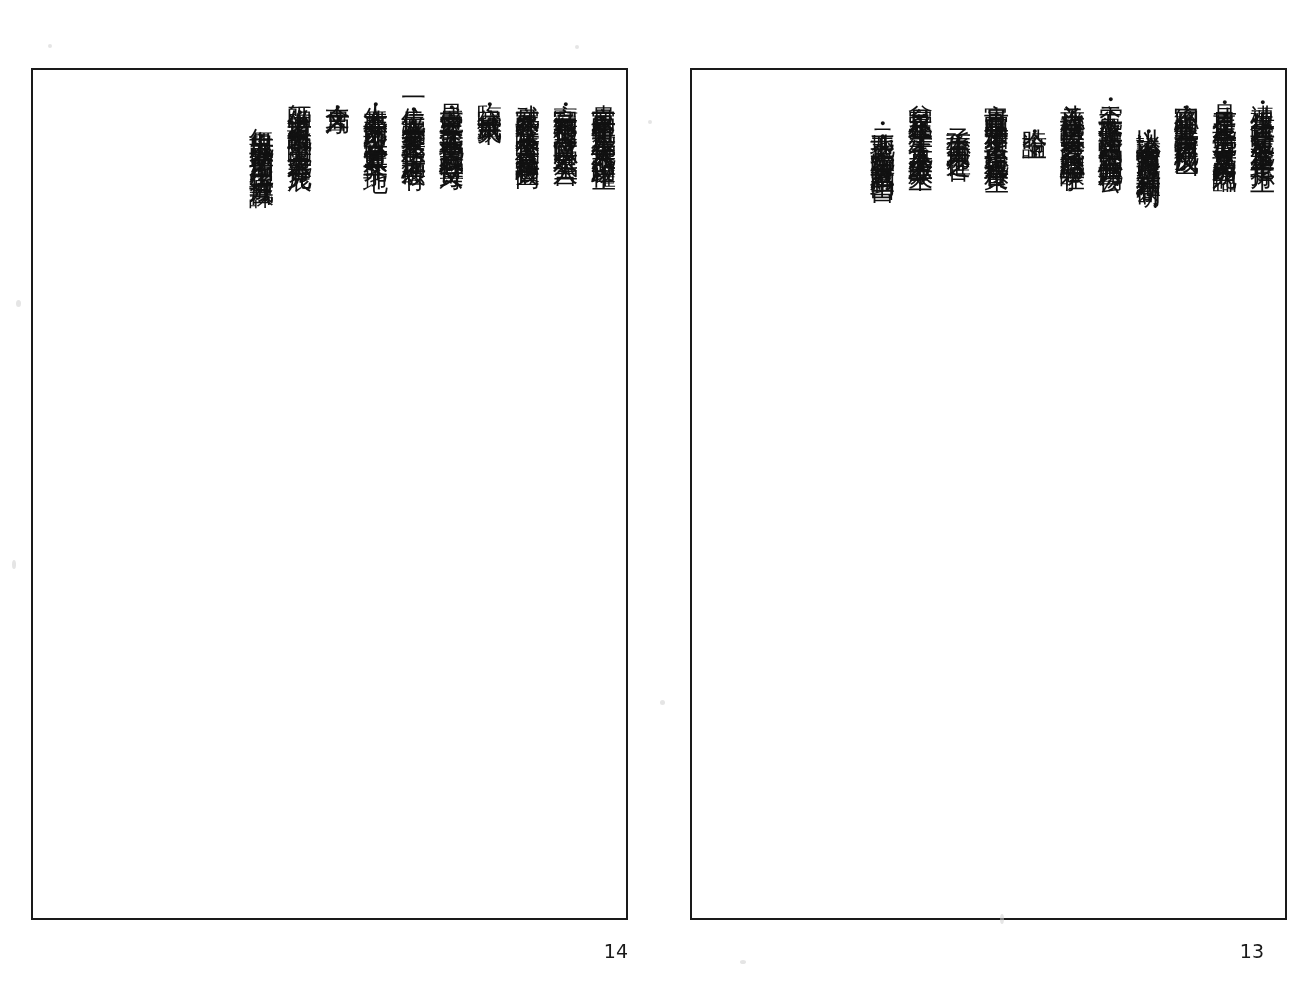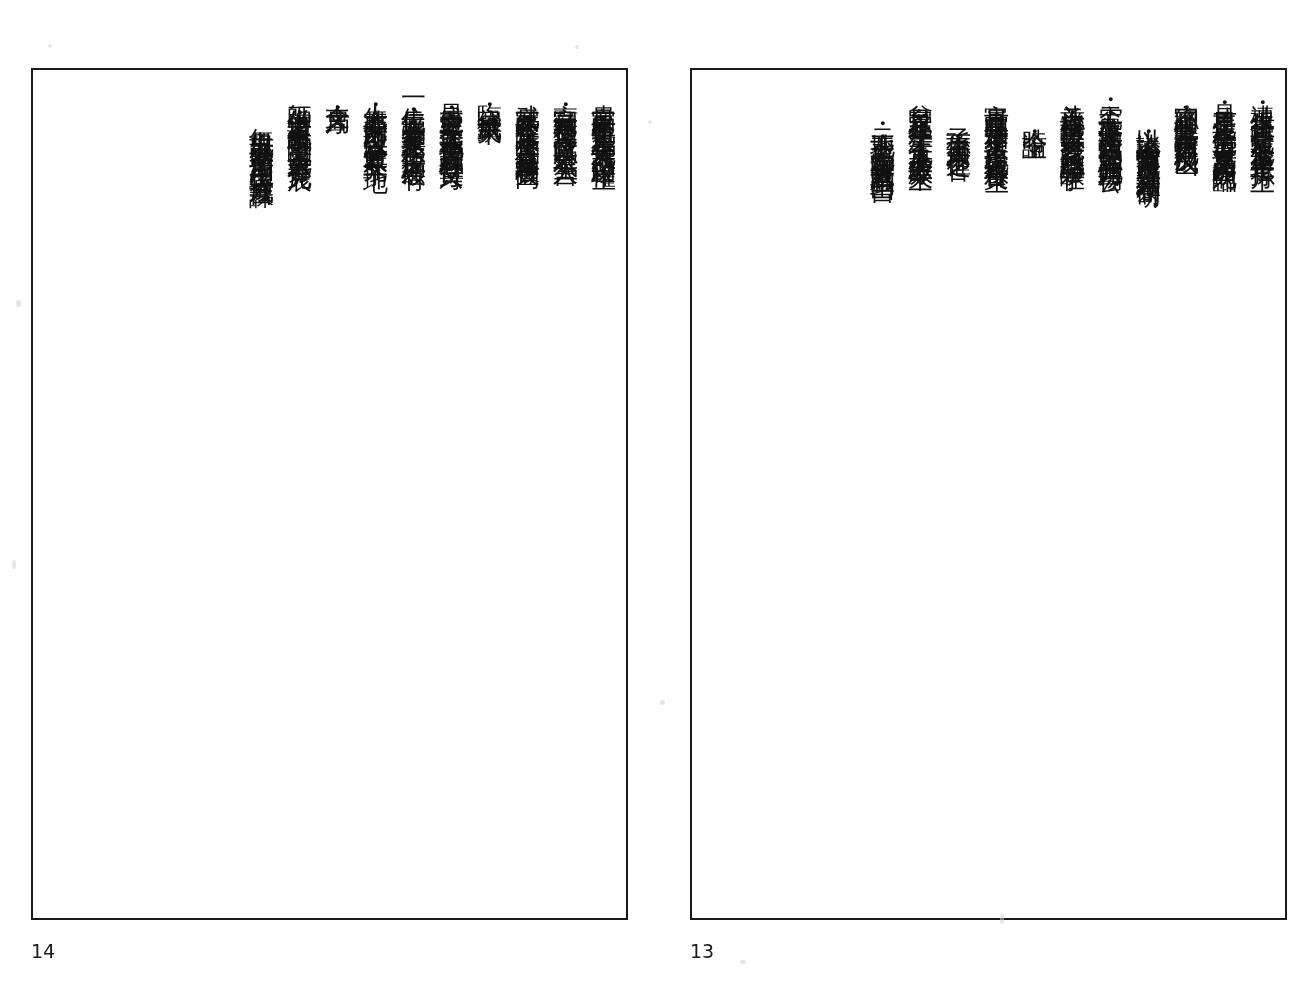--- a/index.html
+++ b/index.html
@@ -66,28 +66,28 @@
     padding-top: 2px;
     white-space: nowrap;
     overflow: hidden;
     font-family: "DejaVu Serif", "Liberation Serif", serif;
   }
   .vcol.indent { padding-top: 26px; }
 
   .page-number {
     position: absolute;
     width: 597px;
-    text-align: left;
+    text-align: right;
     top: 940px;
     font-size: 19px;
     color: #1a1a1a;
     font-family: "DejaVu Sans", "Liberation Sans", sans-serif;
   }
   .pn-left  { left: 31px; }
-  .pn-right { left: 690px; }
+  .pn-right { left: 667px; }
 
   
   .speck {
     position: absolute;
     background: #cfcfcf;
     border-radius: 50%;
     opacity: .55;
   }
 </style>
 </head>

